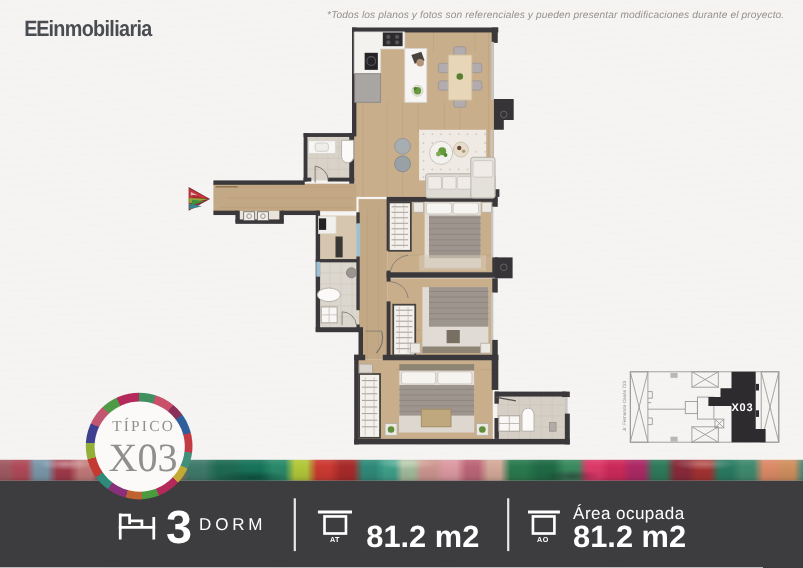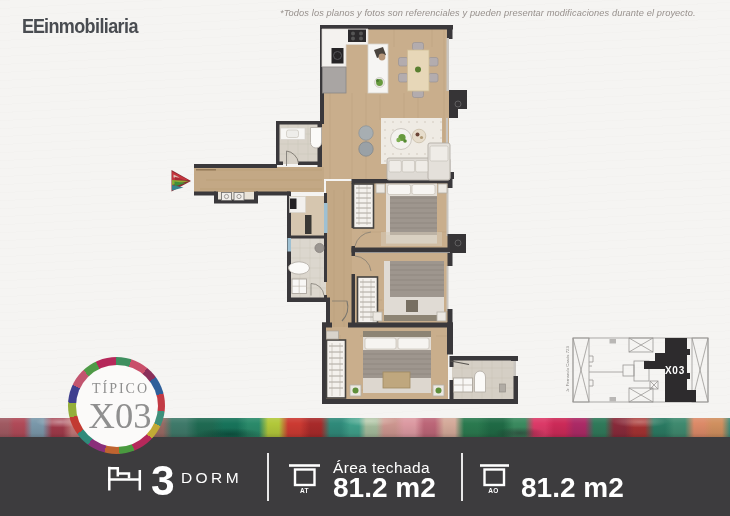--- a/index.html
+++ b/index.html
@@ -6,42 +6,42 @@
   body{width:730px;height:516px;position:relative;overflow:hidden;
        background:#f4f3f1;font-family:"Liberation Sans",sans-serif;}
   .paper{position:absolute;inset:0;
     background:
       repeating-linear-gradient(177deg, rgba(120,115,108,0.016) 0 1px, transparent 1px 8px),
       #f5f4f2;}
   .logo{position:absolute;left:22px;top:15px;color:#494c51;font-size:18px;
         letter-spacing:-0.6px;transform:scaleY(1.12);transform-origin:left top;}
   .logo b{font-weight:900;letter-spacing:-1px;}
   .logo span{font-weight:700;}
-  .disc{position:absolute;left:280px;top:8px;width:433px;
+  .disc{position:absolute;left:280px;top:8px;width:433px;text-align:right;
         font-size:9.25px;font-style:italic;color:#97908c;letter-spacing:0.1px;}
   .strip{position:absolute;left:0;top:418px;width:730px;height:19px;
     background:
       radial-gradient(ellipse 35px 8px at 60px 4px, rgba(255,255,255,0.4), rgba(255,255,255,0) 70%),
       radial-gradient(ellipse 45px 8px at 230px 16px, rgba(0,40,30,0.45), rgba(0,40,30,0) 75%),
       radial-gradient(ellipse 40px 8px at 370px 3px, rgba(255,255,240,0.33), rgba(255,255,240,0) 70%),
       radial-gradient(ellipse 35px 8px at 520px 15px, rgba(30,0,20,0.35), rgba(30,0,20,0) 75%),
       radial-gradient(ellipse 40px 8px at 640px 4px, rgba(255,245,235,0.3), rgba(255,245,235,0) 70%),
       linear-gradient(180deg, rgba(255,255,255,0.10), rgba(255,255,255,0) 30%, rgba(20,10,10,0.08) 80%, rgba(20,10,10,0.2)),
       linear-gradient(90deg, #a05a62 0px, #a05a62 8px, #b04a58 14px, #b04a58 24px, #7a98aa 32px, #7a98aa 43px, #a03a4a 52px, #a03a4a 63px, #c27a7a 72px, #c27a7a 83px, #7a4a5a 92px, #7a4a5a 103px, #bcaea6 112px, #bcaea6 123px, #902f3f 132px, #902f3f 143px, #9a6a64 152px, #9a6a64 163px, #3f7a6a 172px, #3f7a6a 186px, #1f6a52 198px, #1f6a52 212px, #17735a 224px, #17735a 237px, #2a8a6a 248px, #2a8a6a 259px, #b2c83a 268px, #b2c83a 279px, #cc3a32 288px, #cc3a32 300px, #a82a2a 310px, #a82a2a 321px, #2f8a7a 330px, #2f8a7a 341px, #3fa08a 350px, #3fa08a 359px, #a4bc9c 366px, #a4bc9c 376px, #cc968f 384px, #cc968f 395px, #dc9aa2 404px, #dc9aa2 415px, #bc6678 424px, #bc6678 435px, #d4aa9a 444px, #d4aa9a 455px, #2a7a4f 464px, #2a7a4f 478px, #1f6a45 490px, #1f6a45 503px, #3a8a5f 514px, #3a8a5f 525px, #dc3a68 534px, #dc3a68 545px, #cc2a58 554px, #cc2a58 565px, #ac2a66 574px, #ac2a66 585px, #2f7a5a 594px, #2f7a5a 605px, #882a3a 614px, #882a3a 625px, #a43232 634px, #a43232 645px, #2a7a62 654px, #2a7a62 665px, #3f8a6f 674px, #3f8a6f 685px, #dc8a68 694px, #dc8a68 704px, #d0905f 712px, #d0905f 722px, #3f8a7a 730px);}
   .band{position:absolute;left:0;top:437px;width:730px;height:79px;background:#3d3c3e;}
   .band .t{position:absolute;color:#fff;}
   .num3{left:151px;top:19.5px;font-size:42.5px;font-weight:700;}
   .dorm{left:181px;top:31.5px;font-size:15.5px;font-weight:400;letter-spacing:3.4px;}
   .div1{position:absolute;left:267px;top:16px;width:2px;height:48px;background:#e8e8e8;}
   .div2{position:absolute;left:461px;top:16px;width:2px;height:48px;background:#e8e8e8;}
   .at1{left:333px;top:21.5px;font-size:15.5px;font-weight:400;letter-spacing:0.4px;}
   .am1{left:333px;top:34.5px;font-size:28px;font-weight:700;}
   .at2{left:521px;top:21.5px;font-size:15.5px;font-weight:400;letter-spacing:0.4px;}
   .am2{left:521px;top:34.5px;font-size:28px;font-weight:700;}
-  .badge{position:absolute;left:68px;top:357px;width:97px;height:97px;border-radius:50%;
+  .badge{position:absolute;left:78px;top:357px;width:97px;height:97px;border-radius:50%;
     background:conic-gradient(from 0deg,
       #3f8f5f 0 5%, #c94f6a 5% 11%, #8a2f5a 11% 15%, #2f5f9a 15% 21%,
       #c23a44 21% 27%, #3f8f7a 27% 32%, #c2aa35 32% 37%, #b5285a 37% 44%,
       #4a9a3f 44% 49%, #bf6430 49% 54%, #8a2f7a 54% 60%, #2f8a7a 60% 65%,
       #c23a32 65% 71%, #94ae3a 71% 76%, #3f3f8f 76% 82%, #c2556f 82% 88%,
       #4f9a47 88% 93%, #b5285a 93% 100%);}
   .badge .inner{position:absolute;inset:7.5px;border-radius:50%;background:#fbfaf9;
     display:flex;flex-direction:column;align-items:center;justify-content:center;
     font-family:"Liberation Serif",serif;color:#8f8f8f;}
   .badge .tip{font-size:14px;letter-spacing:2px;margin-top:7px;margin-left:8px;}
@@ -357,22 +357,22 @@
     <g stroke="#fff" fill="none">
       <path d="M480 28.5 H509" stroke-width="2.6"></path>
       <rect x="484.5" y="32.5" width="19.5" height="15.5" stroke-width="2.4"></rect>
     </g>
     <text x="493.5" y="56" fill="#fff" font-size="6.5" font-weight="bold" text-anchor="middle" letter-spacing="0.5">AO</text>
   </svg>
   <div class="t num3">3</div>
   <div class="t dorm">DORM</div>
   <div class="div1"></div>
   <div class="div2"></div>
-  <div class="t at1">Área techada</div>
   <div class="t am1">81.2 m2</div>
+  <div class="t at2">Área ocupada</div>
   <div class="t am2">81.2 m2</div>
 </div>
 <div class="badge">
     <div class="inner">
   <div class="tip">TÍPICO</div>
   <div class="x03">X03</div>
 </div>
   </div>
 
 </body></html>

